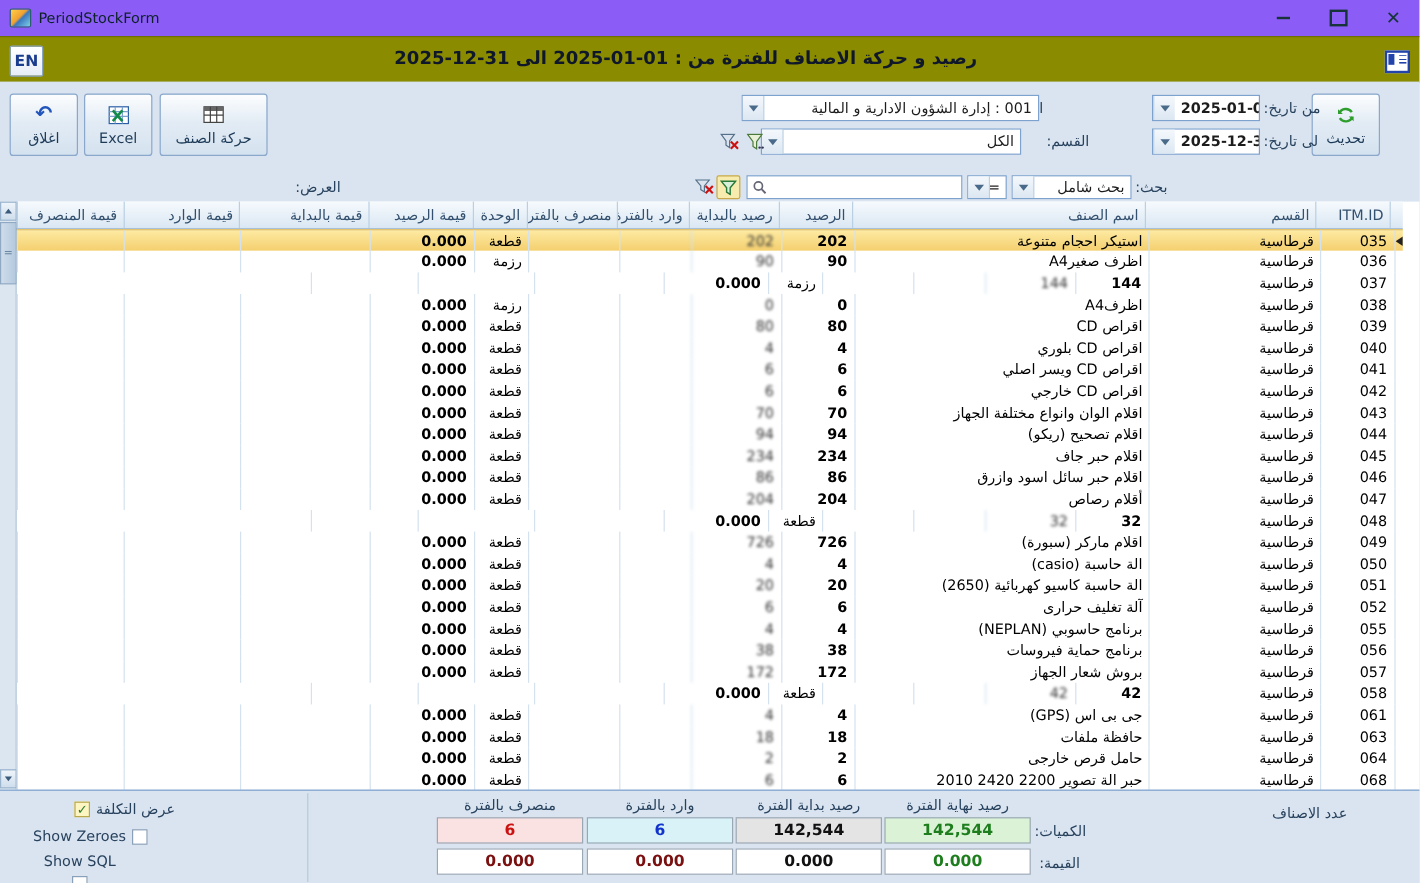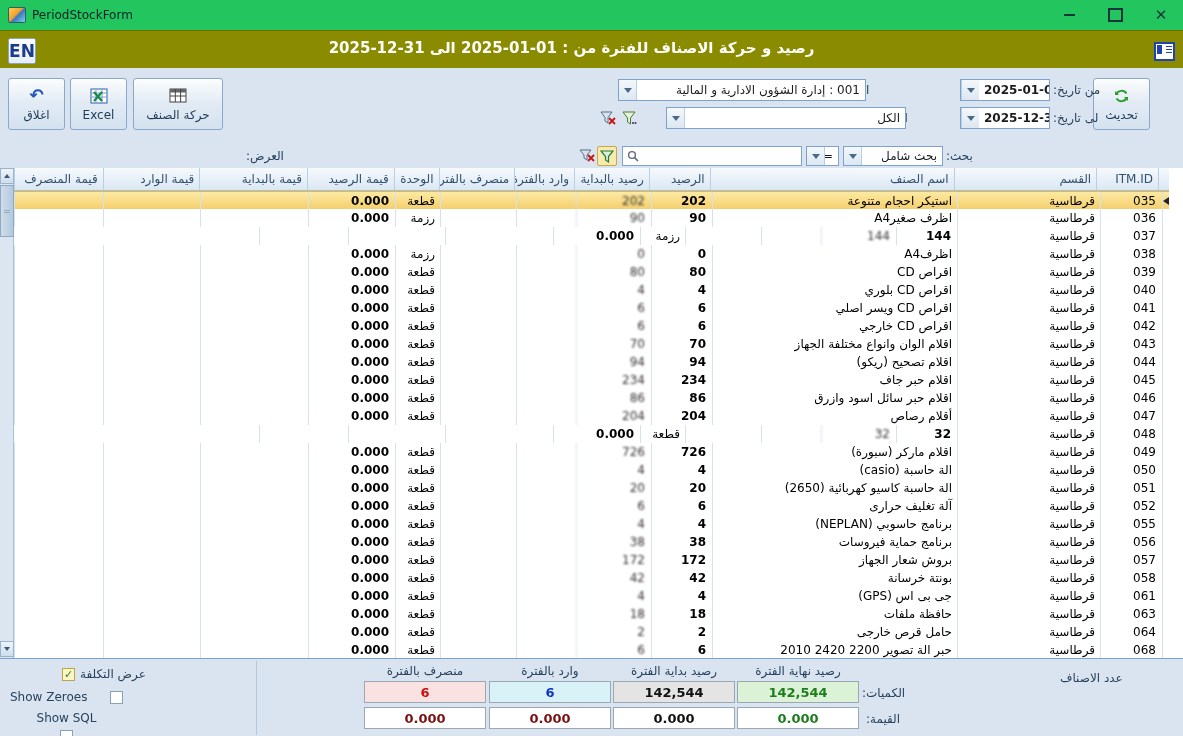--- a/index.html
+++ b/index.html
@@ -1,29 +1,29 @@
 <!DOCTYPE html>
 <html lang="ar"><head>
 <meta charset="utf-8">
 <style>
   html,body{margin:0;padding:0;}
   body{width:1183px;height:736px;overflow:hidden;font-family:"DejaVu Sans","Liberation Sans",sans-serif;font-size:12px;position:relative;background:#d9e4f0;} 
   
-  .titlebar{position:absolute;left:0;top:0;width:1183px;height:30px;background:#22c55e;display:flex;align-items:center;}
+  .titlebar{position:absolute;left:0;top:0;width:1183px;height:30px;background:#8b5cf6;display:flex;align-items:center;}
   .appicon{width:16px;height:14px;margin:0 6px 0 8px;background:linear-gradient(135deg,#ffd24a 0%,#f0a030 45%,#3a78c0 55%,#7fd0e8 100%);border:1px solid #2b5f6b;border-radius:2px;}
   .wtitle{color:#0c2228;font-size:12px;}
   .winbtns{position:absolute;right:10px;top:0;height:30px;display:flex;align-items:center;gap:22px;}
   .wbtn{width:24px;height:22px;display:flex;align-items:center;justify-content:center;color:#102a30;cursor:default;}
   .glyph-min{width:11px;height:2px;background:#16343a;}
   .glyph-max{width:11px;height:10px;border:2px solid #16343a;}
   .glyph-close{font-size:15px;line-height:1;color:#16343a;}
   
   .appheader{position:absolute;left:0;top:30px;width:1183px;height:38px;background:#8b8b00;border-top:1px solid #6f6f00;}
-  .apptitle{position:absolute;left:0;right:40px;top:8px;text-align:center;color:#ffffff;font-weight:bold;font-size:15px;direction:rtl;}
-  .enbtn{position:absolute;left:8px;top:7px;width:26px;height:24px;background:linear-gradient(#ffffff,#e6edf5);border:1px solid #8aa4c4;border-radius:2px;color:#1a3c8c;font-weight:bold;font-size:17px;display:flex;align-items:center;justify-content:center;}
+  .apptitle{position:absolute;left:0;right:40px;top:8px;text-align:center;color:#0f172a;font-weight:bold;font-size:15px;direction:rtl;}
+  .enbtn{position:absolute;left:8px;top:7px;width:26px;height:24px;background:linear-gradient(#ffffff,#e6edf5);border:1px solid #8aa4c4;border-radius:2px;color:#1a3c8c;font-weight:bold;font-size:13px;display:flex;align-items:center;justify-content:center;}
   .formicon{position:absolute;right:8px;top:11px;width:17px;height:15px;border:2px solid #2244aa;background:#fff;}
   .formicon::before{content:"";position:absolute;left:1px;top:1px;width:5px;height:9px;background:#2244aa;}
   .formicon::after{content:"";position:absolute;right:1px;top:2px;width:6px;height:7px;background:repeating-linear-gradient(#2244aa 0 1px,#fff 1px 3px);}
   
   .toolbar{position:absolute;left:0;top:68px;width:1183px;height:77px;background:#d9e4f0;}
   .tbtn{position:absolute;top:10px;height:50px;background:linear-gradient(#fcfdfe,#e3ecf5 45%,#d4e2ef);border:1px solid #8aa8cc;border-radius:3px;display:flex;flex-direction:column;align-items:center;justify-content:center;gap:3px;color:#1d3a57;}
   .tbtn .ic{height:18px;display:flex;align-items:center;justify-content:center;}
   .undo-glyph{color:#2255bb;font-size:17px;font-weight:bold;line-height:1;}
   .fieldlbl{position:absolute;color:#28425e;direction:rtl;}
   .combo{position:absolute;height:22px;background:#fff;border:1px solid #7da2ce;display:flex;align-items:center;direction:rtl;box-sizing:border-box;}
@@ -164,21 +164,21 @@
 
   <span class="fieldlbl" style="left:833px;top:15px;">الموقع:</span>
   <div class="combo" style="left:618px;top:11px;width:248px;">
     <span class="val">001 : إدارة الشؤون الادارية و المالية</span>
     <span class="arrowbox">
         <span class="tri-down"></span>
       </span>
   </div>
 
   <span class="fieldlbl" style="left:872px;top:43px;">القسم:</span>
-  <div class="combo" style="left:666px;top:39px;width:240px;gap:16px;">
+  <div class="combo" style="left:634px;top:39px;width:217px;gap:16px;">
     <span class="val">الكل</span>
     <span class="arrowbox">
         <span class="tri-down"></span>
       </span>
   </div>
   <div class="iconbtn" style="left:620px;top:40px;">
     <svg width="16" height="15" viewBox="0 0 16 15">
         <path d="M1 1h12l-4.5 6v6l-3-2V7z" fill="#e8f0d8" stroke="#4a7a3a"></path>
         <circle cx="11" cy="12" r="1" fill="#335"></circle>
         <circle cx="13.5" cy="12" r="1" fill="#335"></circle>
@@ -567,21 +567,20 @@
         <div class="cell c8 txt">قطعة</div>
         <div class="cell c9 num b">0.000</div>
         <div class="cell c10 num"></div>
         <div class="cell c11 num"></div>
         <div class="cell c12 num"></div>
       </div>
       <div class="trow">
         <div class="cell c0"></div>
         <div class="cell c1 num">058</div>
         <div class="cell c2 txt">قرطاسية</div>
-        <div class="cell c3 txt">بونتة خرسانة</div>
         <div class="cell c4 num b">42</div>
         <div class="cell c5 num blurred">42</div>
         <div class="cell c6 num"></div>
         <div class="cell c7 num"></div>
         <div class="cell c8 txt">قطعة</div>
         <div class="cell c9 num b">0.000</div>
         <div class="cell c10 num"></div>
         <div class="cell c11 num"></div>
         <div class="cell c12 num"></div>
       </div>
@@ -646,21 +645,21 @@
         <div class="cell c12 num"></div>
       </div>
     </div>
 </div>
 
 <div class="footer">
   <div class="chkrow" style="left:62px;top:8px;direction:rtl;">
     <span>عرض التكلفة</span>
     <span class="chkbox checked">✓</span>
   </div>
-  <div class="chkrow" style="left:10px;top:31px;width:113px;justify-content:space-between;">
+  <div class="chkrow" style="left:10px;top:31px;width:113px;justify-content:flex-end;">
     <span>Show Zeroes</span>
     <span class="chkbox"></span>
   </div>
   <div class="chkrow" style="left:10px;top:52px;width:113px;justify-content:flex-end;flex-direction:column;">
     <span>Show SQL</span>
     <span class="chkbox"></span>
   </div>
   <div class="vsep"></div>
 
   <div class="sumcol" style="left:737px;top:5px;">

